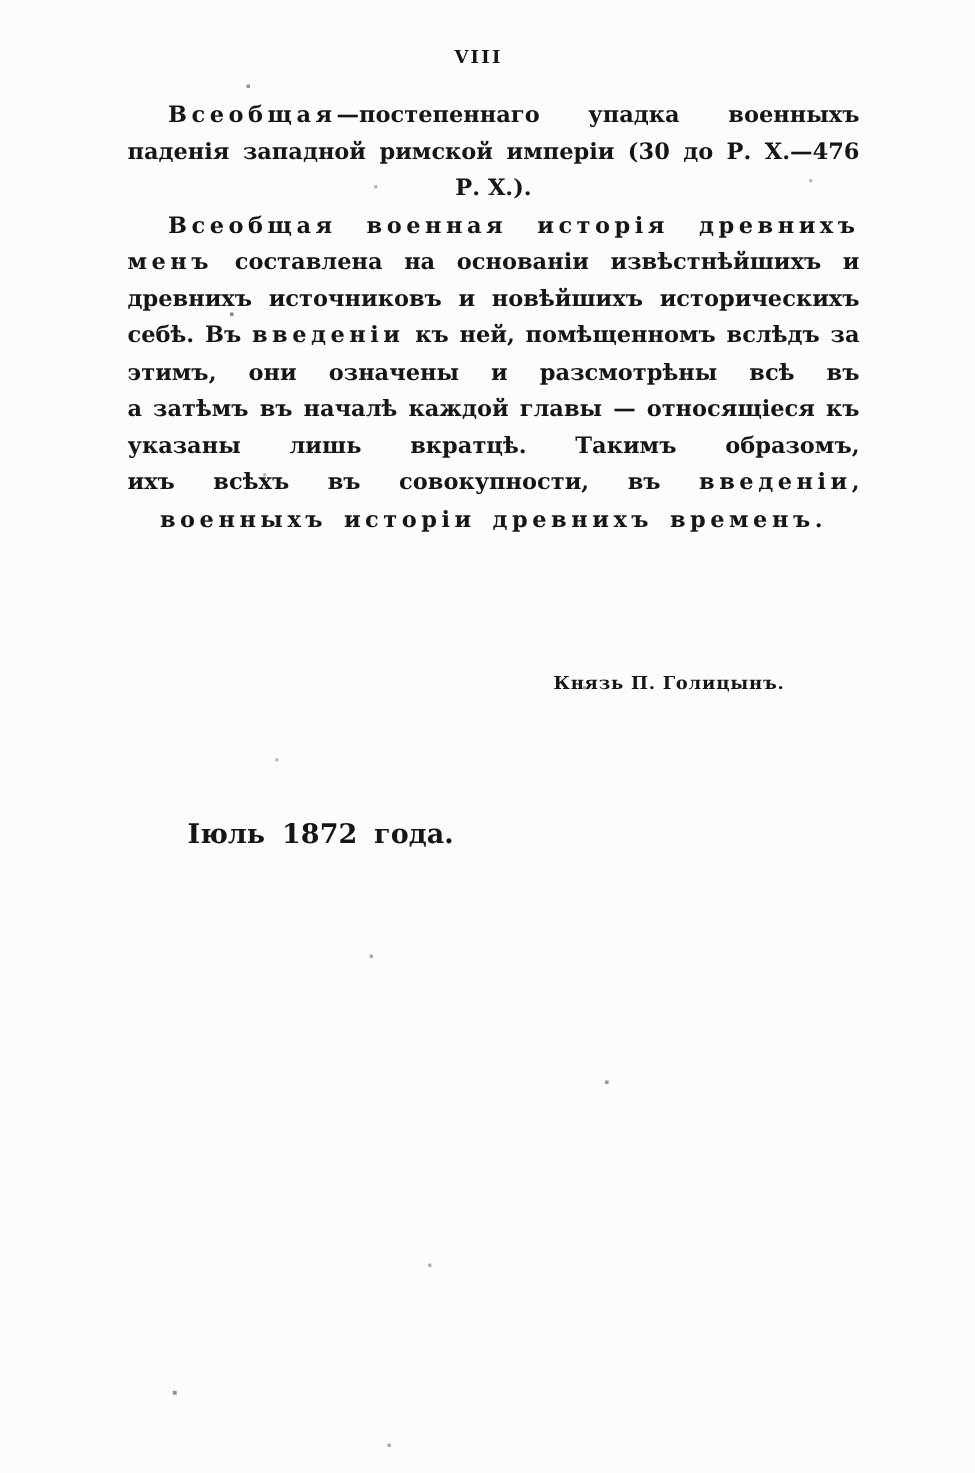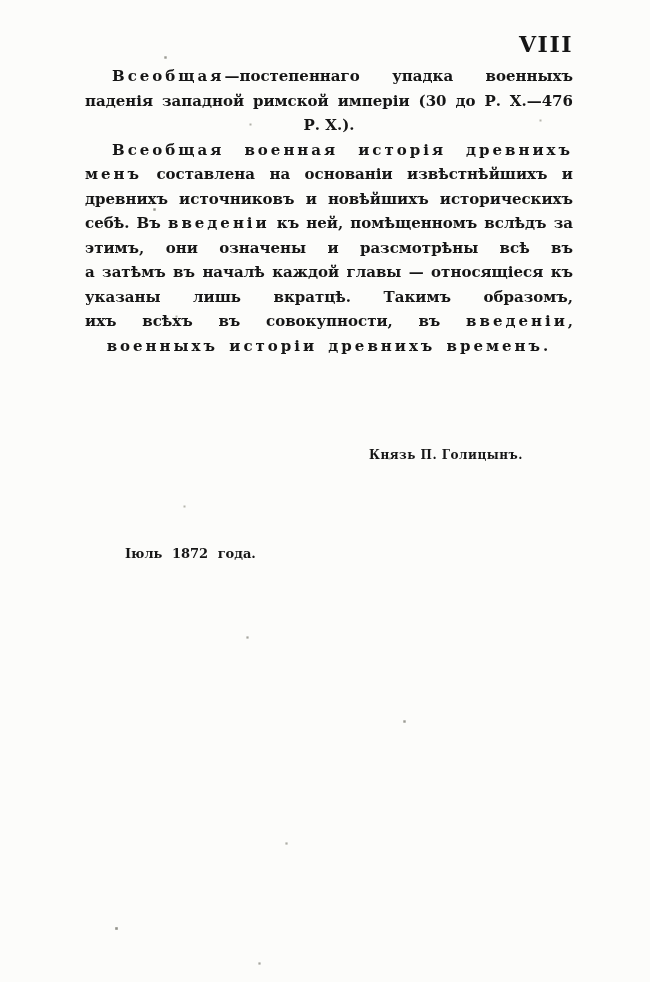--- a/index.html
+++ b/index.html
@@ -15,24 +15,24 @@
     font-family: "DejaVu Serif", "Liberation Serif", serif;
     color: var(--ink, #161616);
   }
   .page {
     position: absolute;
     inset: 0;
   }
   .page-number {
     position: absolute;
     top: 31px;
-    left: 85px;
+    left: 75px;
     width: 488px;
-    text-align: right;
-    font-size: 22px;
+    text-align: center;
+    font-size: 12px;
     font-weight: bold;
     letter-spacing: 1.5px;
   }
   .text-block {
     position: absolute;
     top: 64px;
     left: 85px;
     width: 488px;
   }
   .line {
@@ -64,21 +64,21 @@
     padding-right: 50px;
     text-align: right;
     font-size: 12px;
     font-weight: bold;
     letter-spacing: 0.5px;
   }
   .date-line {
     position: absolute;
     top: 546px;
     left: 125px;
-    font-size: 13px;
+    font-size: 18px;
     font-weight: bold;
     word-spacing: 5px;
     text-align: right;
   }
   
   .specks {
     position: absolute;
     top: 0; left: 0;
     width: 1px; height: 1px;
     background: transparent;

